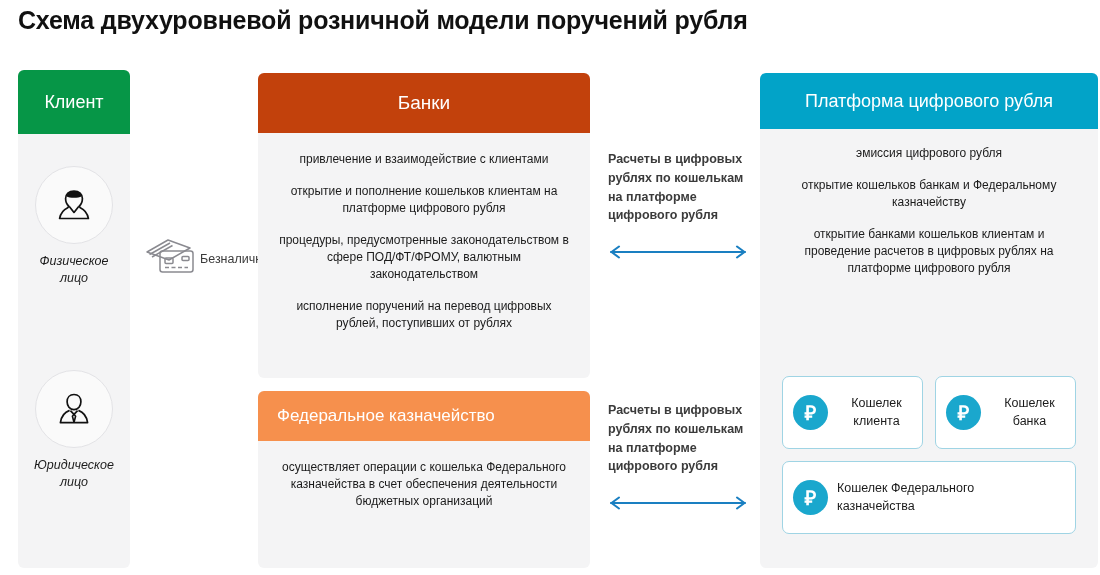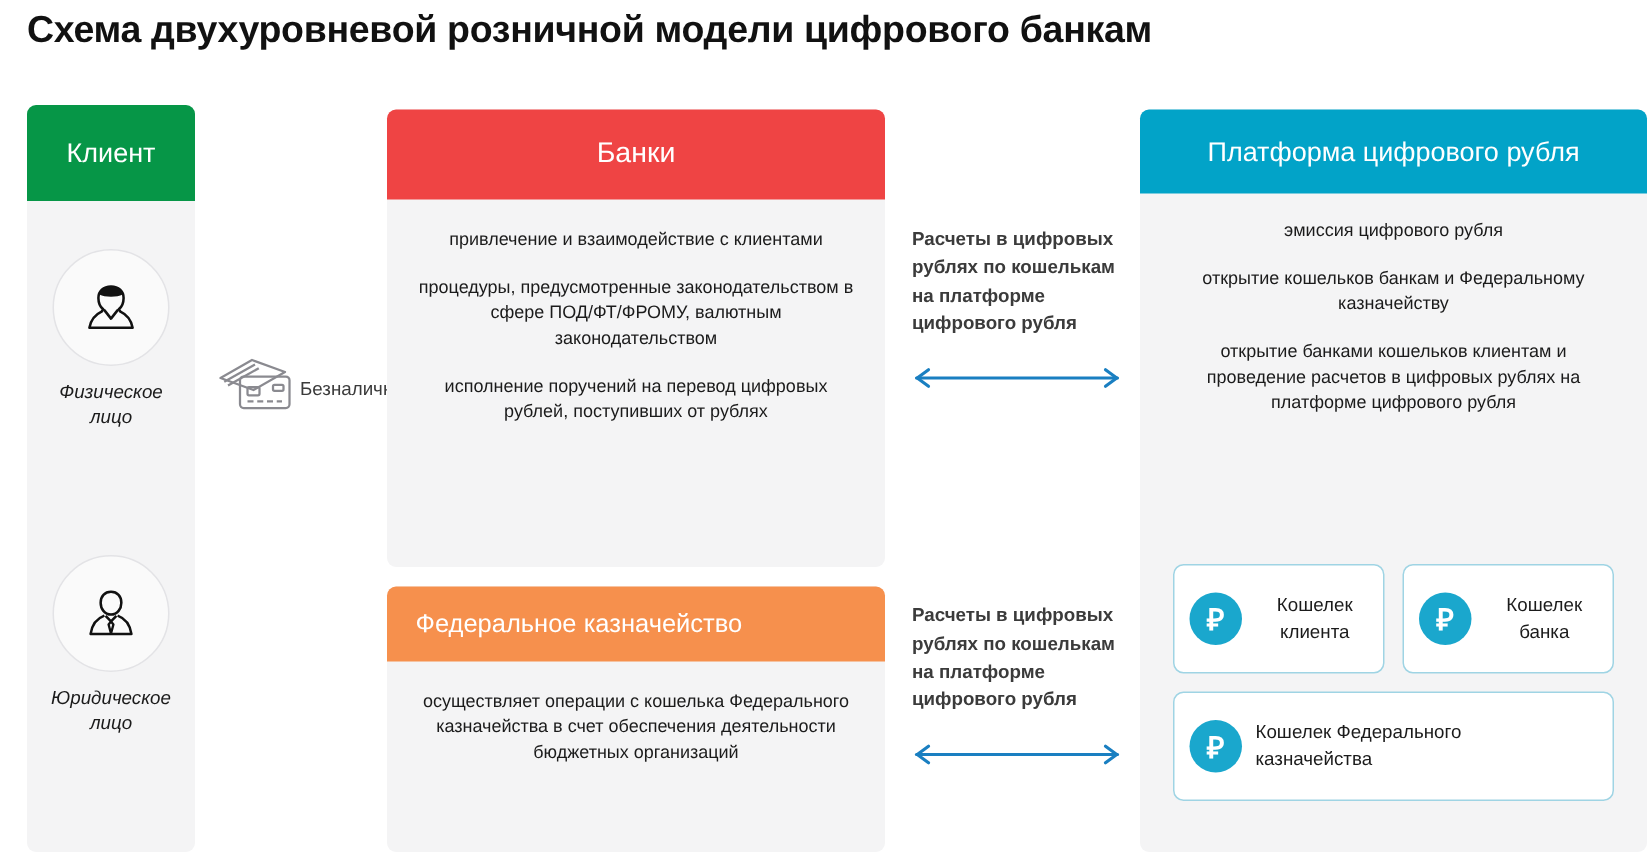--- a/index.html
+++ b/index.html
@@ -70,21 +70,21 @@
   }
   .conn-icon { height: 56px; display: flex; align-items: center; justify-content: center; }
   .conn-caption {
     font-size: 12.5px; color: #3b3b3b; text-align: center; margin-top: 2px;
     white-space: nowrap;
   }
   .arrow-h { margin: 14px 0 16px 0; }
 
   
   #banks-card { left: 258px; top: 73px; width: 332px; height: 305px; }
-  #banks-card .card-header { height: 60px; background: #ef4444; }
+  #banks-card .card-header { height: 60px; background: #c2410c; }
   .bullet-list { padding: 18px 20px 10px 20px; }
   .bullet {
     font-size: 12px;
     line-height: 1.42;
     color: #1b1b1b;
     margin-bottom: 15px;
     text-align: center;
   }
   .bullet:last-child { margin-bottom: 0; }
 
@@ -141,21 +141,21 @@
     line-height: 1.38;
     color: #1b1b1b;
   }
   .wallet-box.half .wallet-label { text-align: center; flex: 1; padding-right: 6px; }
 </style>
 </head>
 <body>
 
 <div id="root">
 
-  <div class="page-title">Схема двухуровневой розничной модели цифрового банкам</div>
+  <div class="page-title">Схема двухуровневой розничной модели поручений рубля</div>
 
   <div class="card" id="client-card">
     <div class="card-header">Клиент</div>
 
     <div class="person-block" id="person-fiz">
       <div class="avatar-ring">
         <svg width="46" height="46" viewBox="0 0 46 46">
           <path d="M23 9c-5.1 0-8.4 3.2-8.4 7.6 0 3.3 1.5 6.2 3.2 7.6 l-1.1 1.6 C12.8 27.6 9.6 31.4 8.6 36.5 h28.8 c-1-5.1-4.2-8.9-8.1-10.7 l-1.1-1.6 c1.7-1.4 3.2-4.3 3.2-7.6 C31.4 12.2 28.1 9 23 9 z" fill="none" stroke="#111111" stroke-width="1.7" stroke-linejoin="round"></path>
           <path d="M15.6 14.5 c2.6 1.7 12.2 1.7 14.8 0 c0.6-3.2-2.8-5.6-7.4-5.6 S15 11.3 15.6 14.5 z" fill="#111111"></path>
           <path d="M18.7 24.9 L23 30.4 L27.3 24.9" fill="none" stroke="#111111" stroke-width="1.7" stroke-linejoin="round" stroke-linecap="round"></path>
@@ -219,20 +219,21 @@
         </g>
       </svg>
     </div>
     <div class="conn-caption">Наличные ₽</div>
   </div>
 
   <div class="card" id="banks-card">
     <div class="card-header">Банки</div>
     <div class="bullet-list">
       <div class="bullet">привлечение и взаимодействие с клиентами</div>
+      <div class="bullet">открытие и пополнение кошельков клиентам на платформе цифрового рубля</div>
       <div class="bullet">процедуры, предусмотренные законодательством в сфере ПОД/ФТ/ФРОМУ, валютным законодательством</div>
       <div class="bullet">исполнение поручений на перевод цифровых рублей, поступивших от рублях</div>
     </div>
   </div>
 
   <div class="card" id="treasury-card">
     <div class="card-header">Федеральное казначейство</div>
     <div class="bullet-list">
       <div class="bullet">осуществляет операции с кошелька Федерального казначейства в счет обеспечения деятельности бюджетных организаций</div>
     </div>

